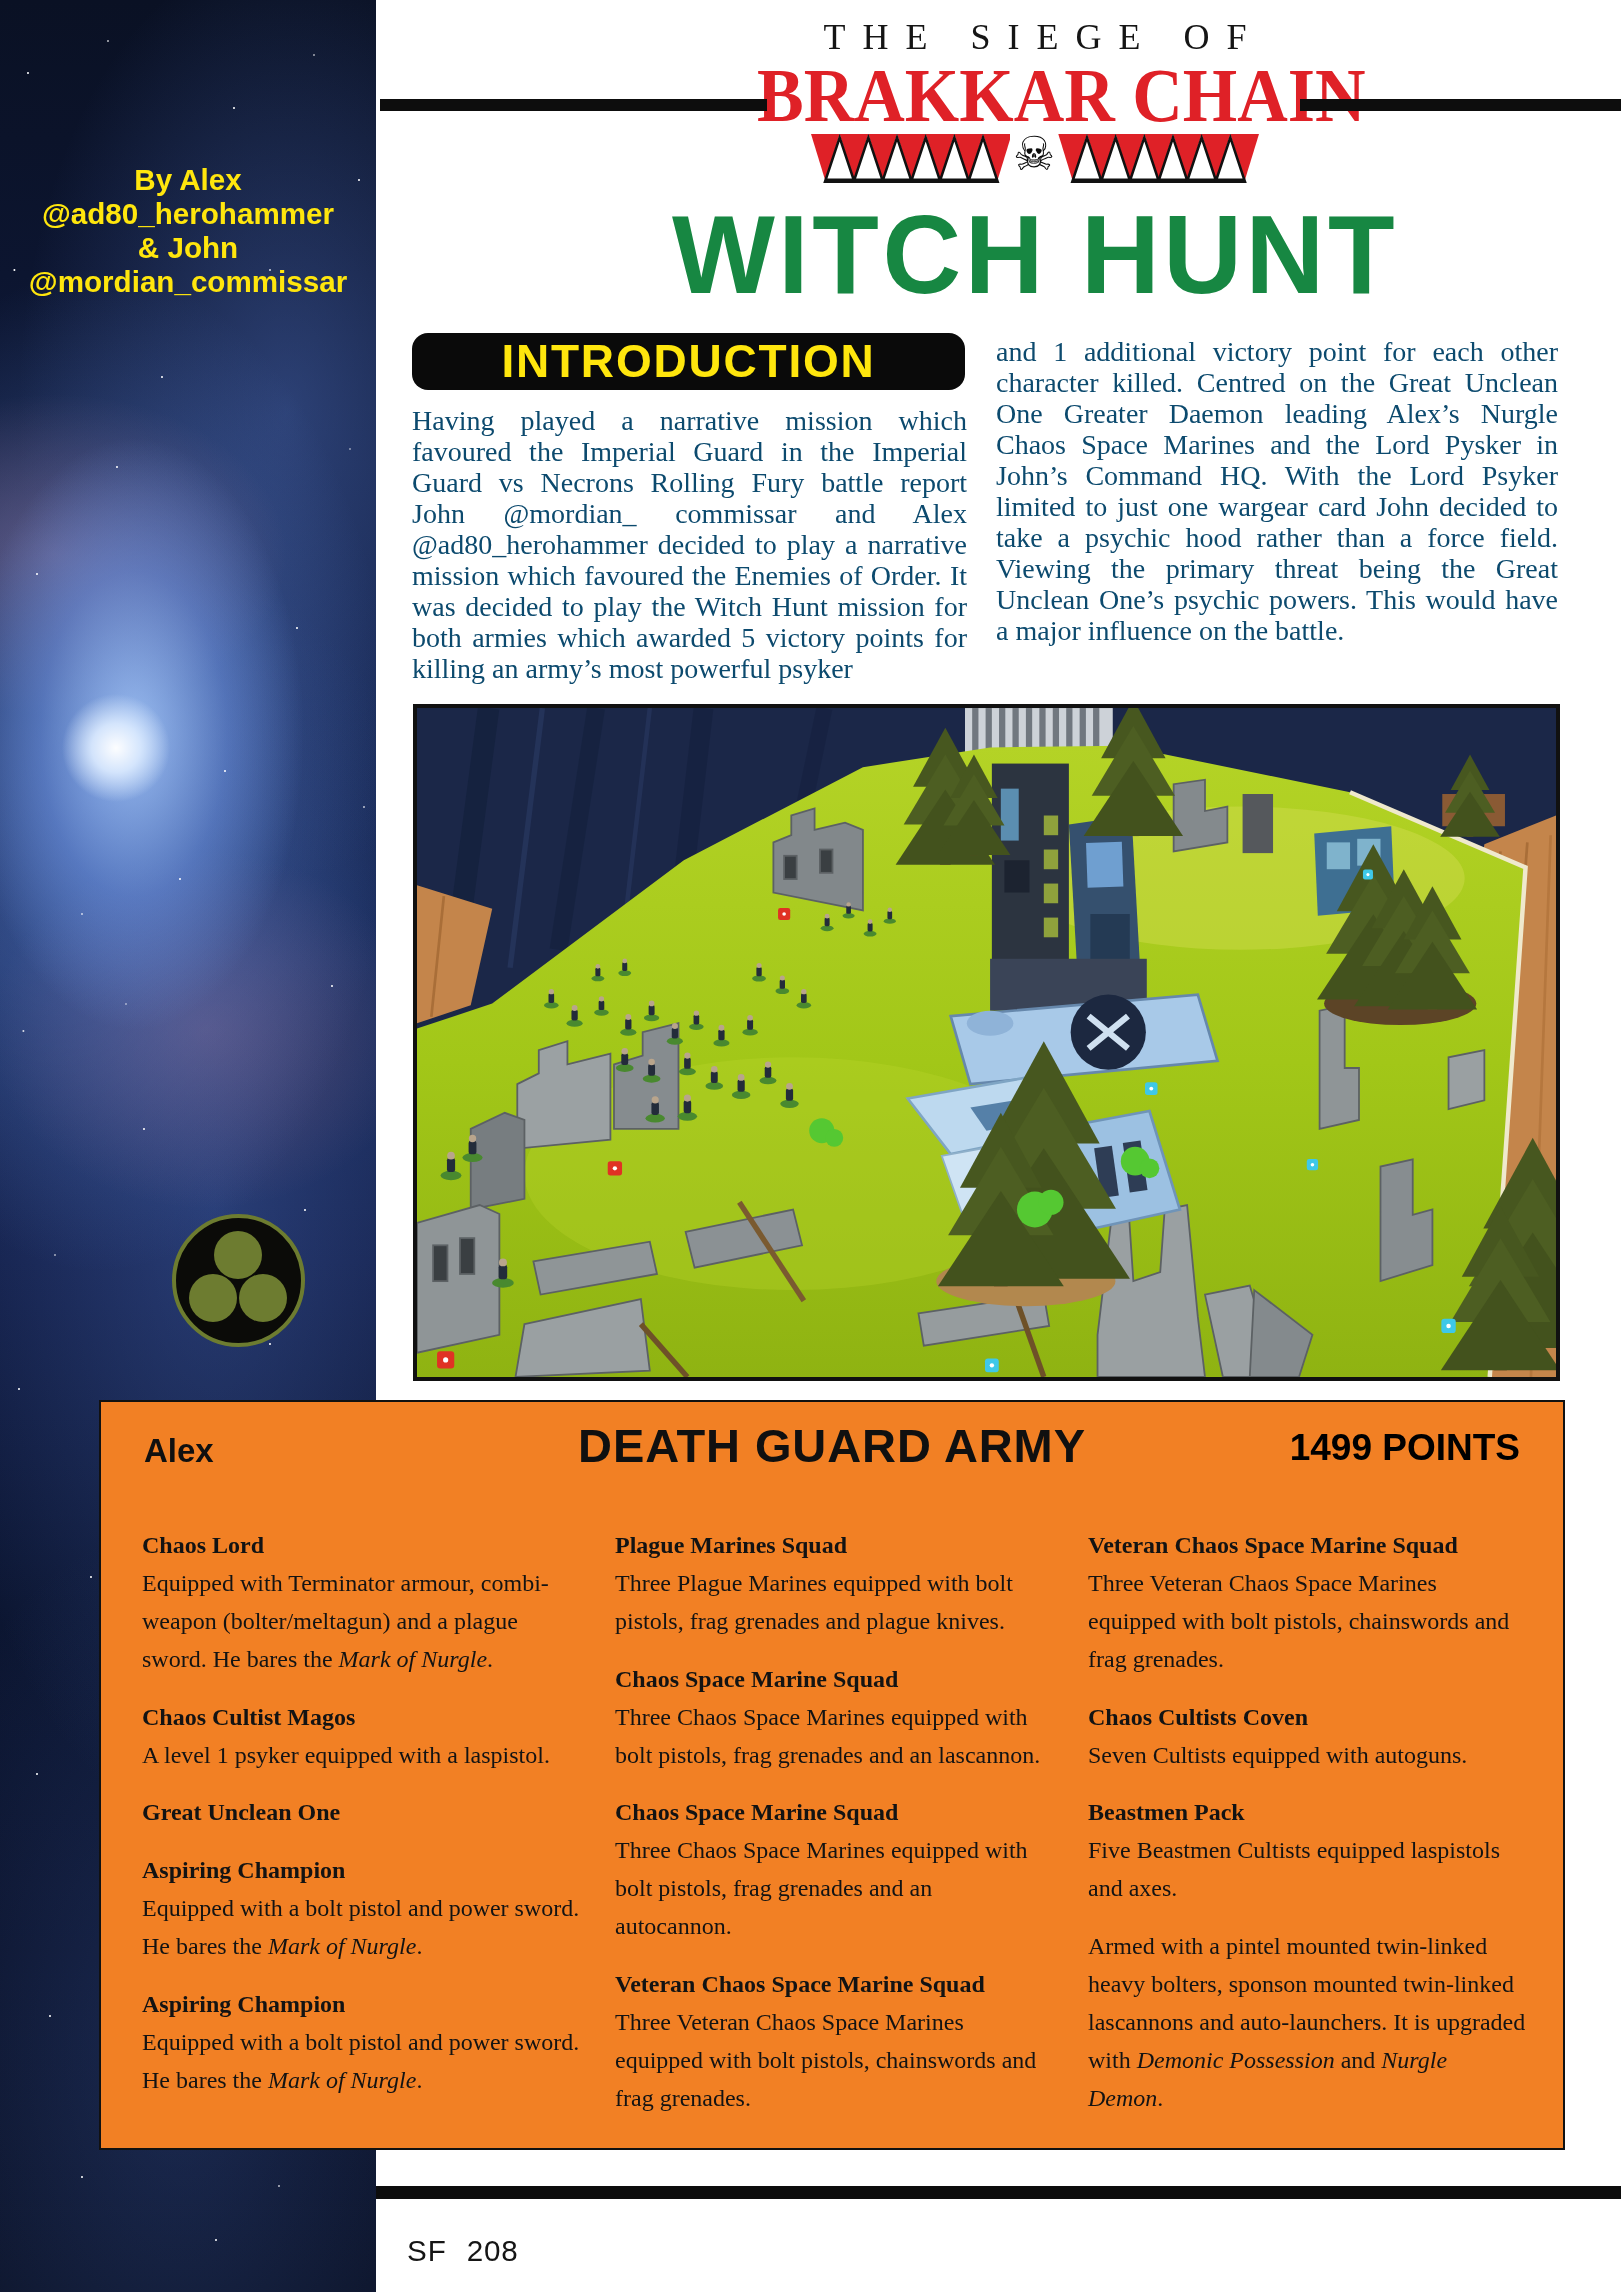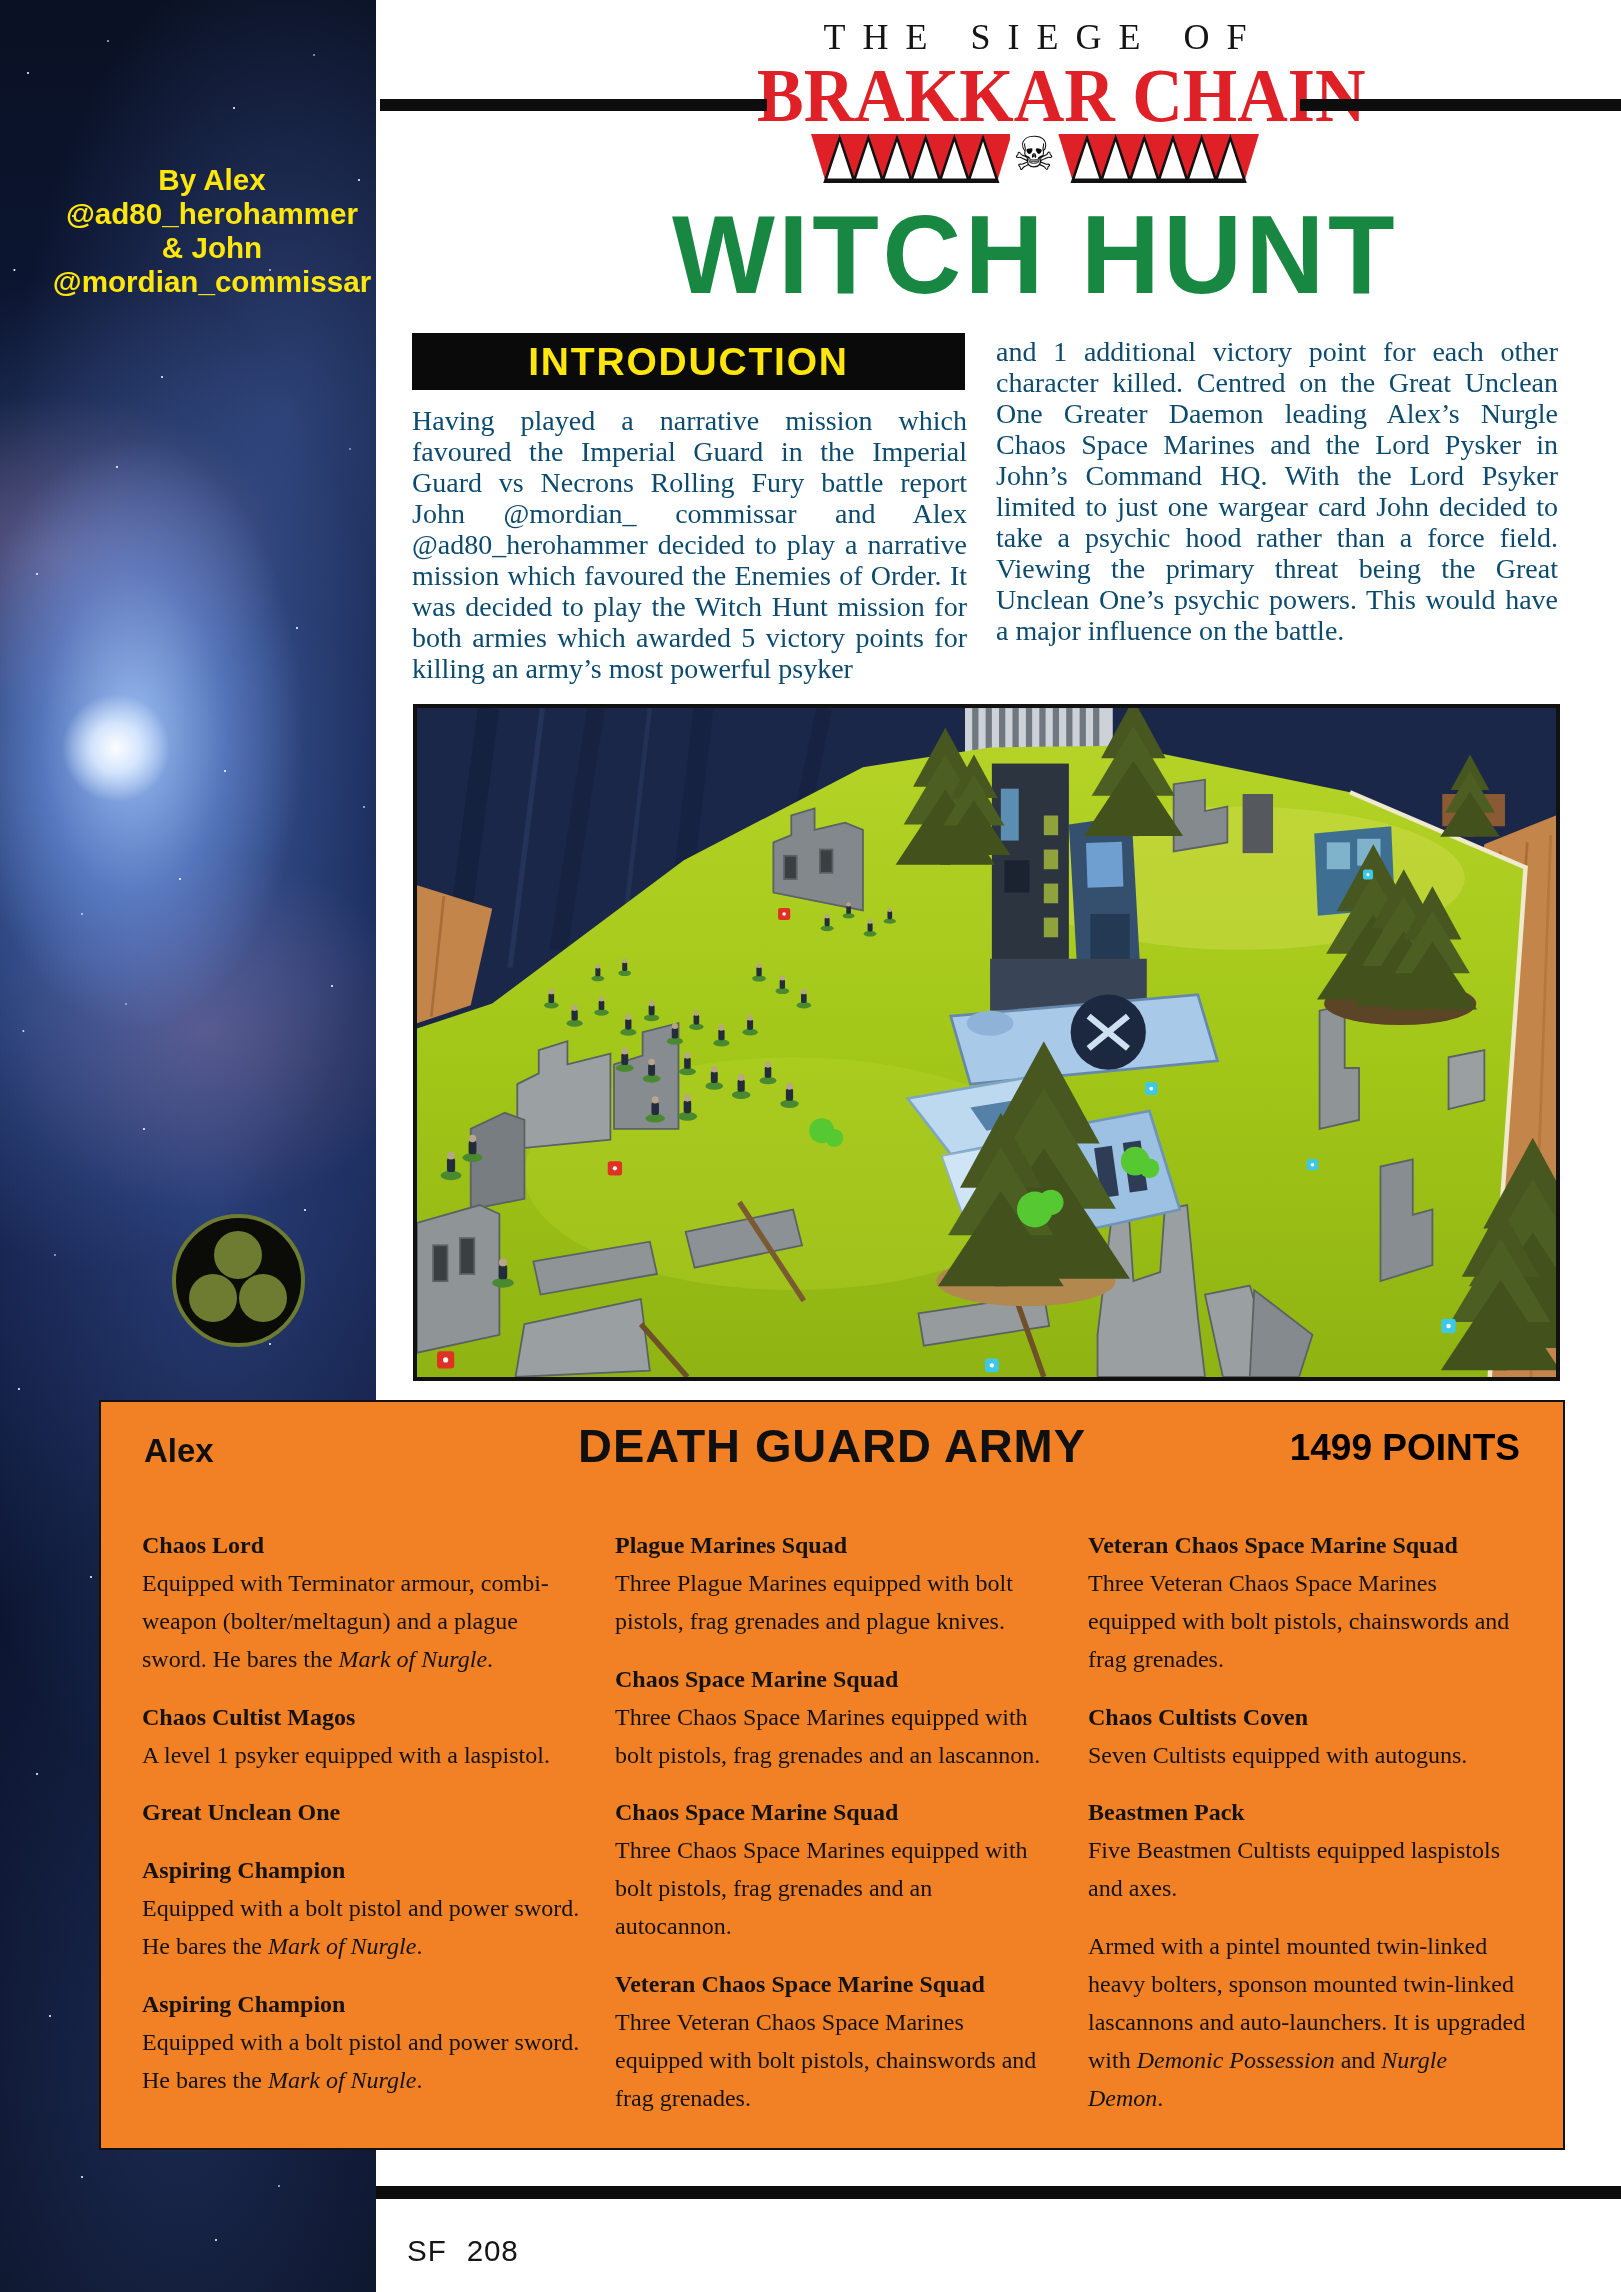--- a/index.html
+++ b/index.html
@@ -23,21 +23,21 @@
       72px 215px #fff,269px 269px rgba(255,255,255,.8),161px 376px #fff,349px 448px rgba(255,255,255,.5),
       36px 573px #fff,296px 627px #fff,224px 770px #fff,81px 913px rgba(255,255,255,.7),331px 985px #fff,
       143px 1128px #fff,54px 1254px rgba(255,255,255,.6),269px 1343px #fff,188px 1451px rgba(255,255,255,.8),
       90px 1576px #fff,313px 1648px rgba(255,255,255,.6),36px 1773px #fff,251px 1863px rgba(255,255,255,.7),
       152px 1970px #fff,322px 2078px rgba(255,255,255,.6),81px 2176px #fff,215px 2239px #fff,13.4px 269px #fff,
       363px 806px rgba(255,255,255,.7),179px 878px #fff,125px 1003px rgba(255,255,255,.5),18px 1388px #fff,
       349px 1791px #fff,278px 2185px rgba(255,255,255,.7),49px 2015px #fff,206px 1702px rgba(255,255,255,.5),
       116px 466px #fff,358px 179px #fff,304px 1209px #fff,22.4px 1030px rgba(255,255,255,.8);}
   .byline{position:absolute;left:0;top:163px;width:376px;text-align:center;
     font-family:"Liberation Sans",sans-serif;font-weight:bold;font-size:29.6px;line-height:34px;
-    color:var(--accent_yellow,#ffe60d);padding-left:24px;}
+    color:var(--accent_yellow,#ffe60d);}
   .nurgle{position:absolute;left:172px;top:1214px;width:133px;height:133px;border-radius:50%;
     background:#0b0b08;border:4.5px solid #6d7c30;box-sizing:border-box;}
   .nurgle i{position:absolute;width:48px;height:48px;border-radius:50%;background:#6d7c30;}
   .nurgle i.n1{left:38px;top:12.5px;}
   .nurgle i.n2{left:12.5px;top:56px;}
   .nurgle i.n3{left:63px;top:56px;}
 
   
   .kicker{position:absolute;left:757px;top:16px;width:573px;text-align:center;
     font-family:"Liberation Serif",serif;font-size:36px;letter-spacing:17px;color:#151515;white-space:nowrap;}
@@ -53,21 +53,21 @@
     font-family:"DejaVu Sans",sans-serif;font-size:47px;color:#0b0b0b;line-height:54px;}
 
   
   .article-title{position:absolute;left:448px;top:190px;width:1174px;text-align:center;
     font-family:"Liberation Sans",sans-serif;font-weight:bold;font-size:109px;letter-spacing:3.6px;
     color:var(--accent_green,#178742);transform:scaleY(1.02);transform-origin:top center;white-space:nowrap;}
 
   
   .intro-bar{position:absolute;left:412px;top:333px;width:553px;height:57px;background:#0a0a0a;
     text-align:center;line-height:57px;font-family:"Liberation Sans",sans-serif;font-weight:bold;
-    font-size:39px;letter-spacing:1.8px;color:var(--accent_yellow,#ffe60d);}
+    font-size:46px;letter-spacing:1.8px;color:var(--accent_yellow,#ffe60d);border-radius:16px;}
   .col{position:absolute;font-size:28px;line-height:31px;text-align:justify;color:#0c4a6e;}
   .col.left{left:412px;top:405px;width:555px;font-family:Liberation Serif, serif;}
   .col.right{left:996px;top:336px;width:562px;}
 
   
   .photo{position:absolute;left:413px;top:704px;width:1139px;height:669px;border:4.5px solid #111;background:#1b2748;}
   .photo svg{display:block;width:100%;height:100%;}
 
   
   .army{position:absolute;left:99px;top:1400px;width:1466px;height:750px;box-sizing:border-box;

